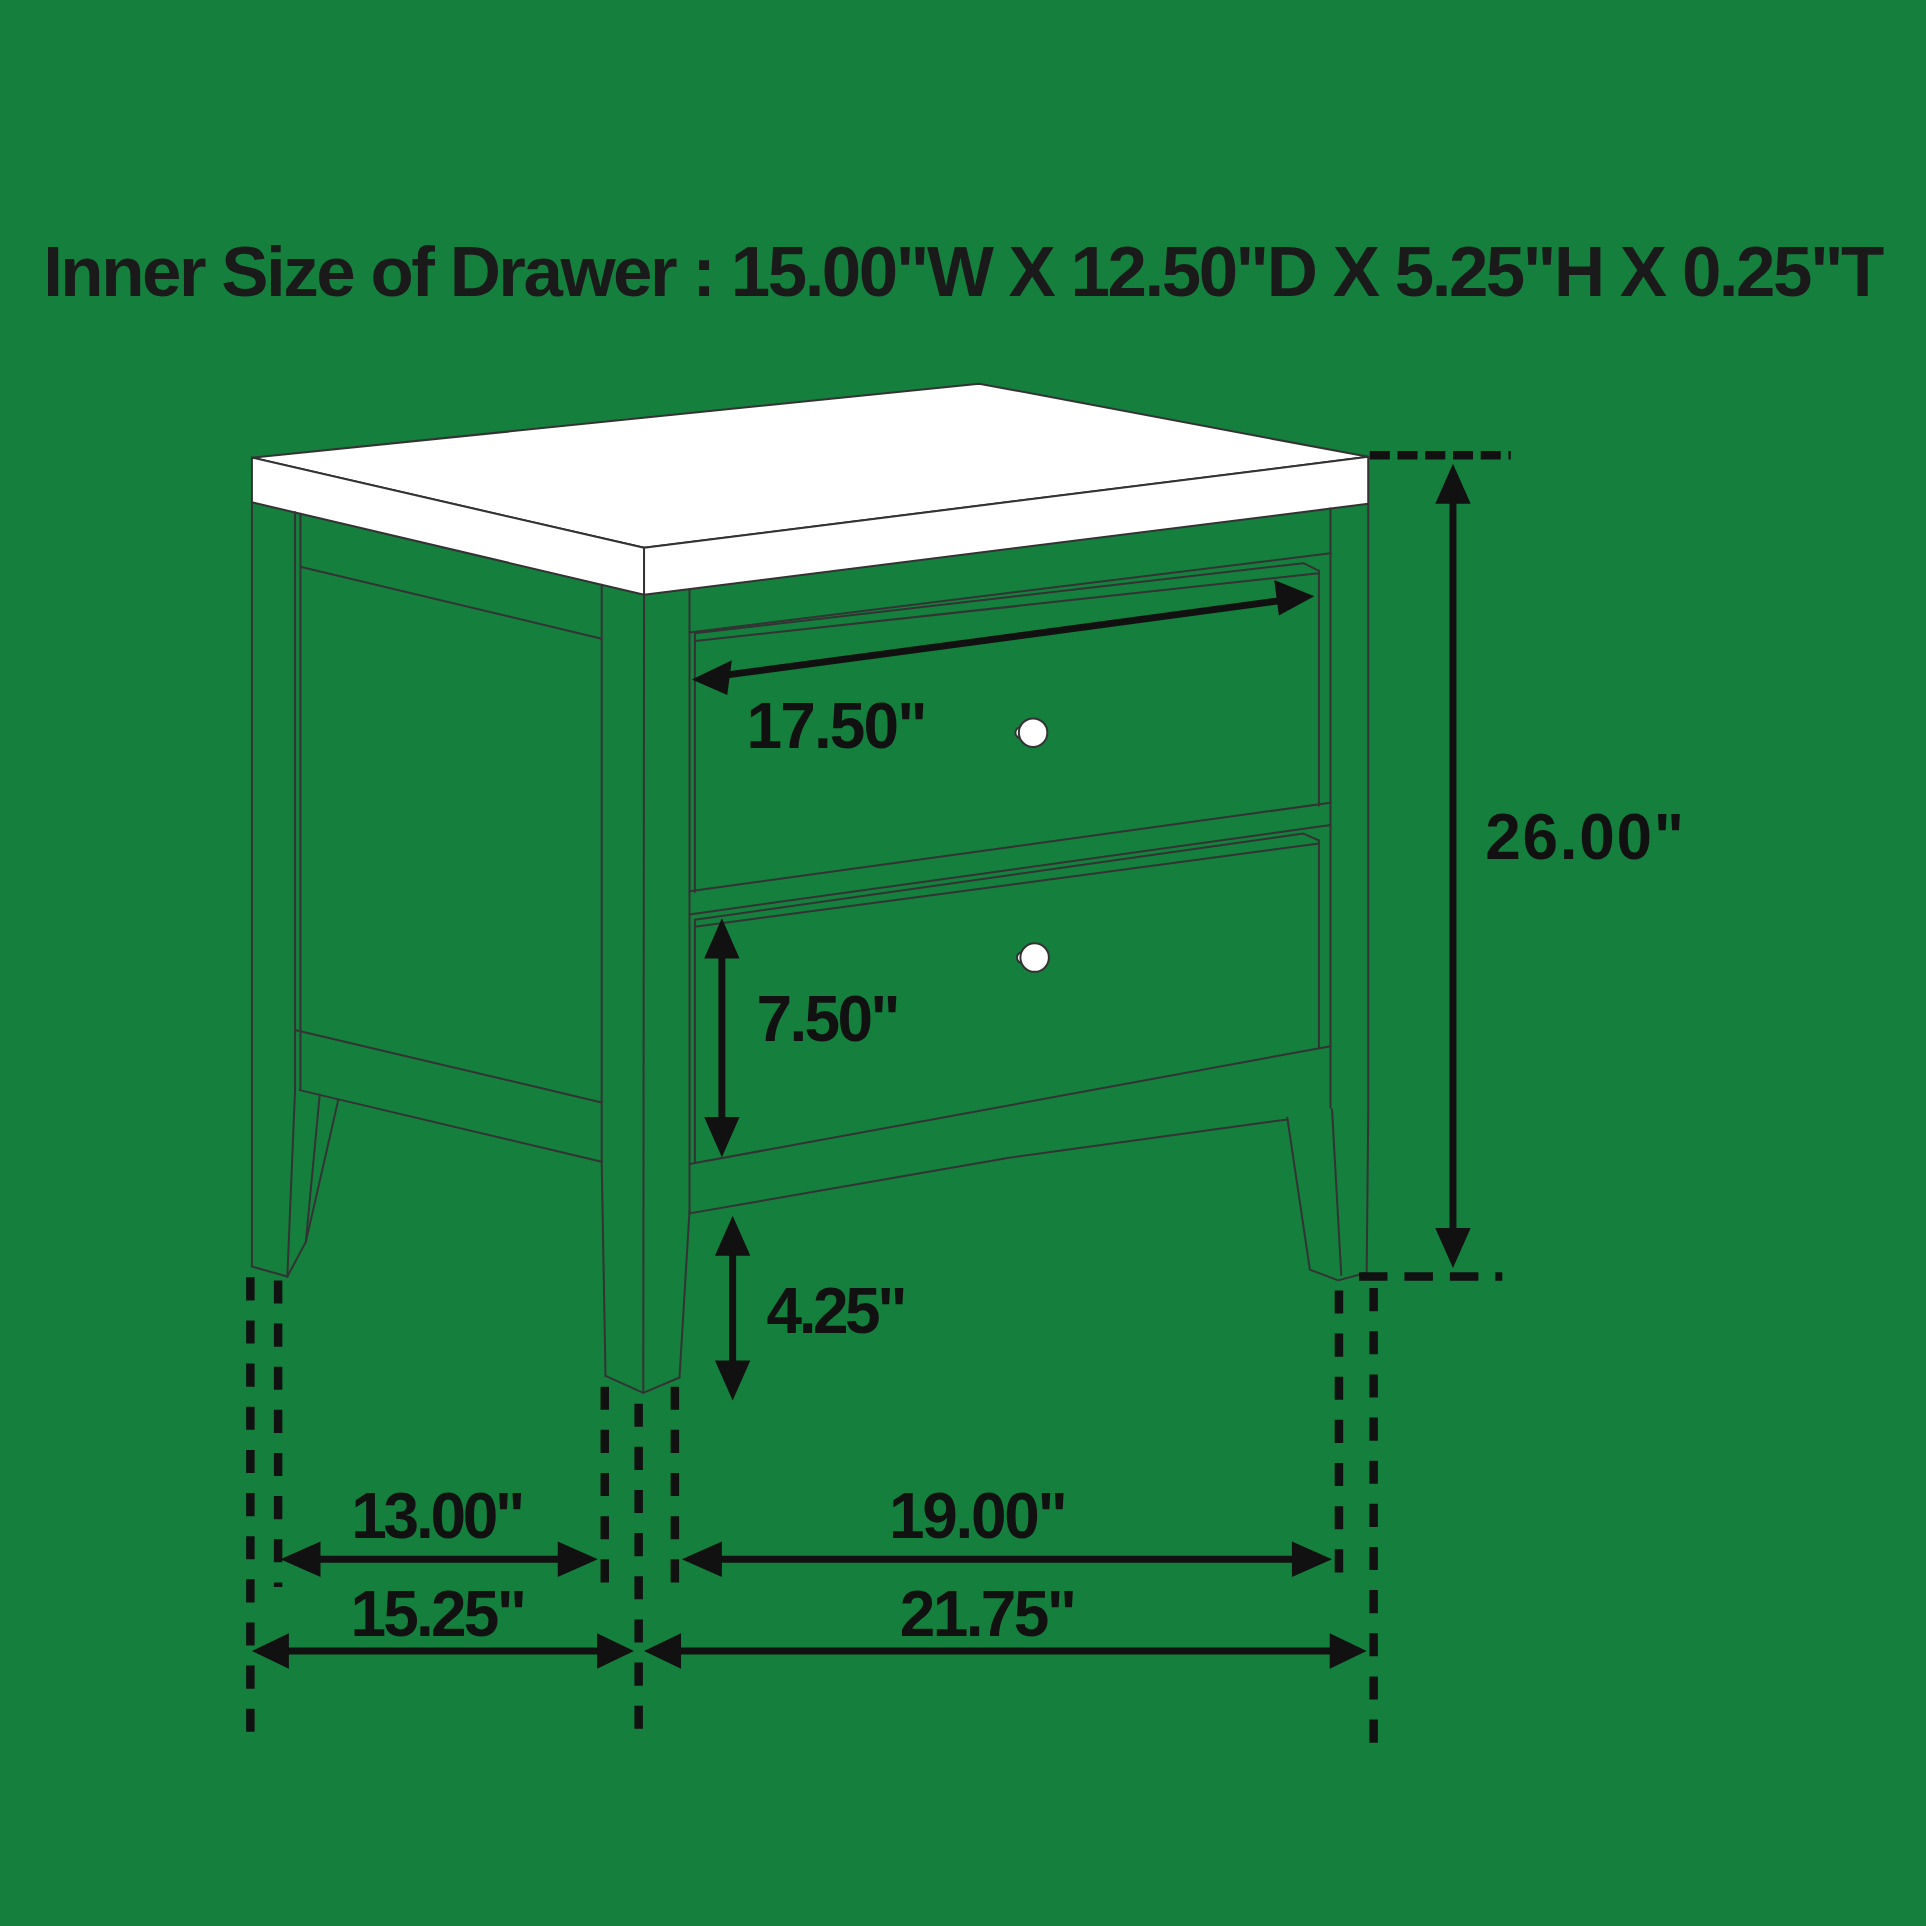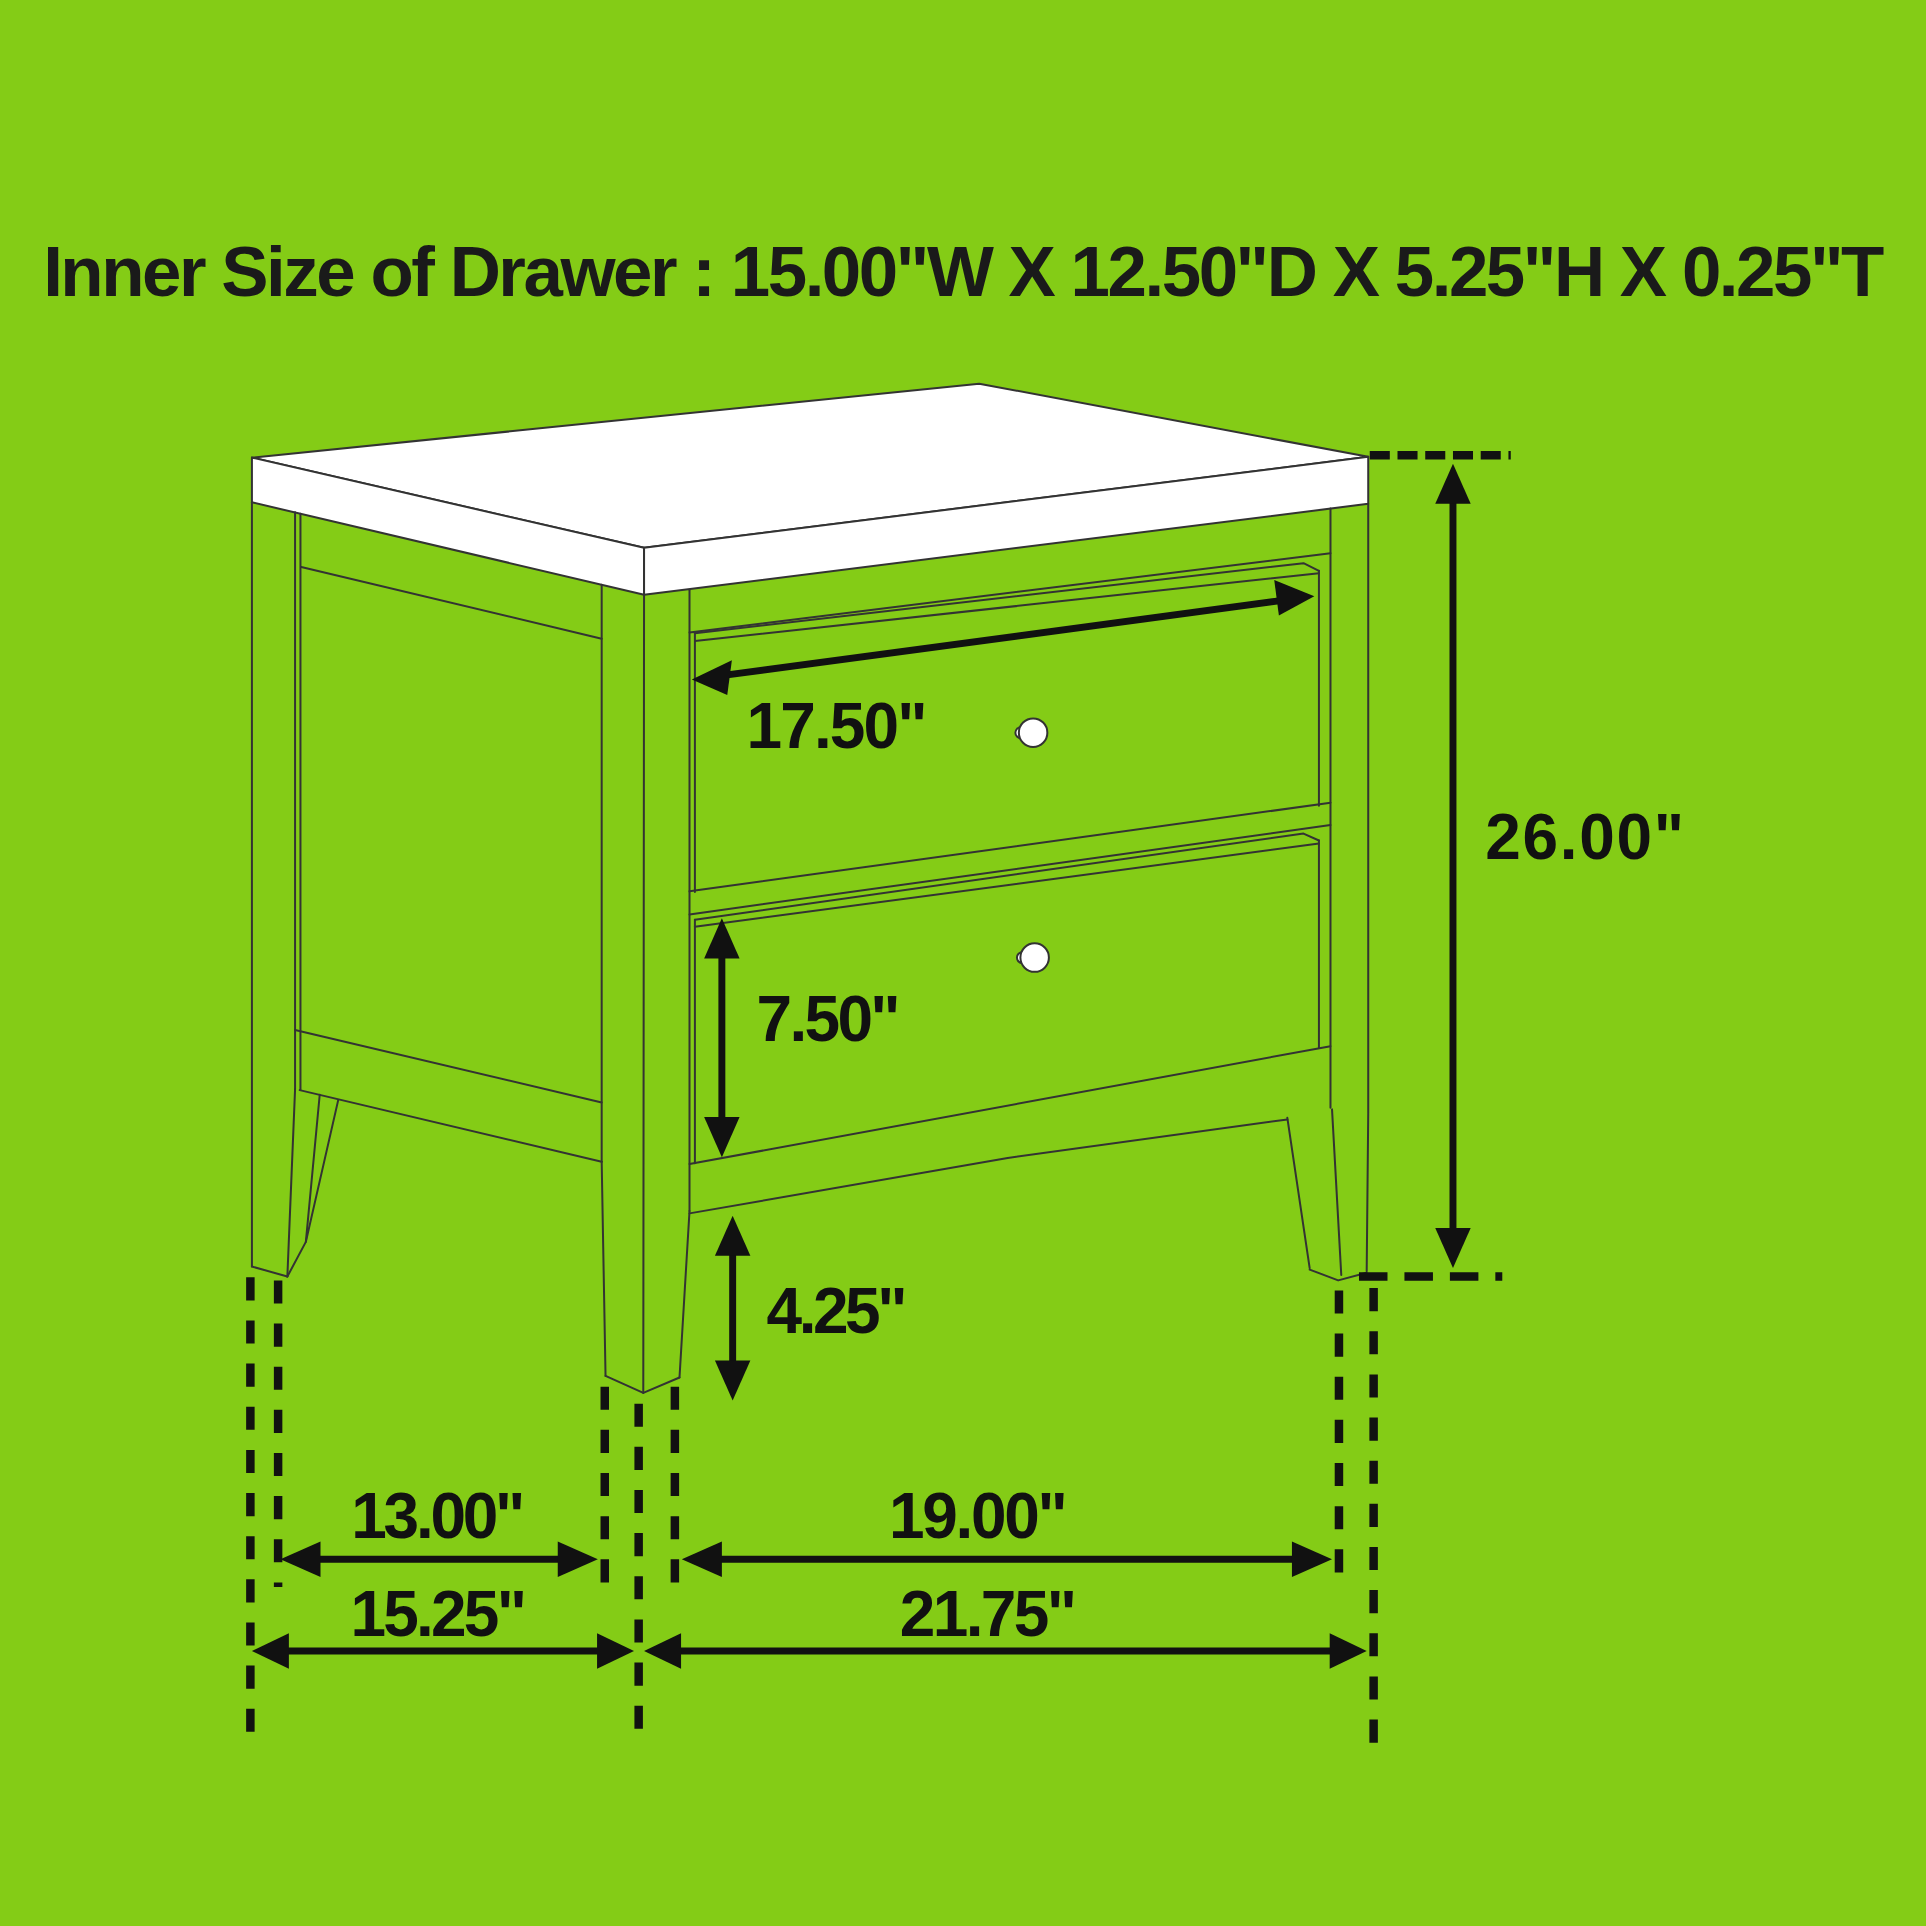--- a/index.html
+++ b/index.html
@@ -1,16 +1,16 @@
 <!DOCTYPE html>
 <html style="font-size:12.3px"><head>
 <meta charset="utf-8">
 <style>
   html,body{margin:0;padding:0;background:#ffffff;}
-  .page{width:1926px;height:1926px;position:relative;background:#84cc16;
+  .page{width:1926px;height:1926px;position:relative;background:#15803d;
         font-family:"Liberation Sans", sans-serif;}
   svg{position:absolute;top:0;left:0;}
 </style>
 </head>
 <body>
 <div class="page">
 <svg width="1926" height="1926" viewBox="0 0 2500 2500">
 
   <text x="56" y="384" font-size="92" font-weight="bold" fill="#1a1a1a" textLength="2390">Inner Size of Drawer : 15.00"W X 12.50"D X 5.25"H X 0.25"T</text>
 

